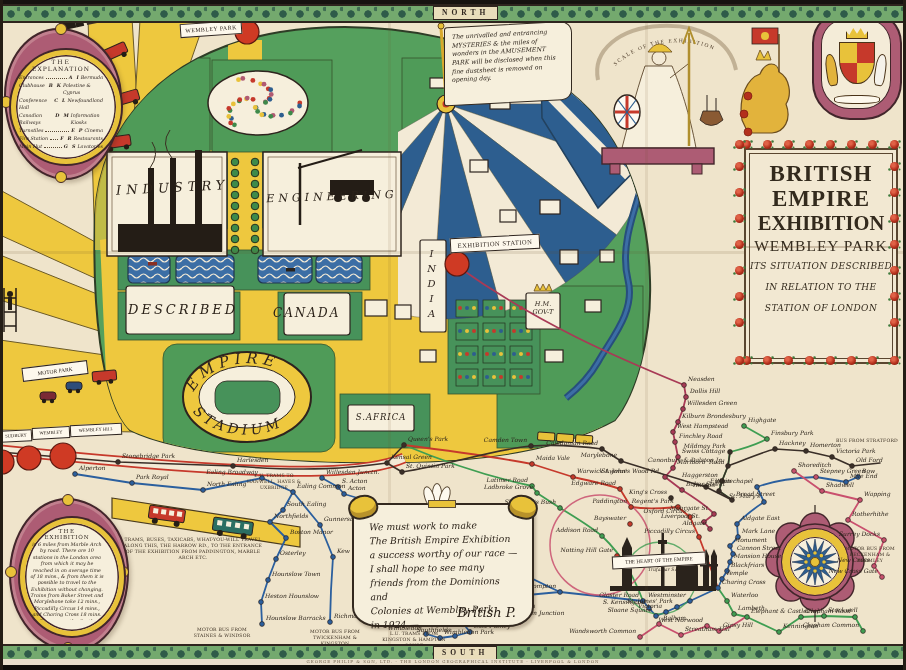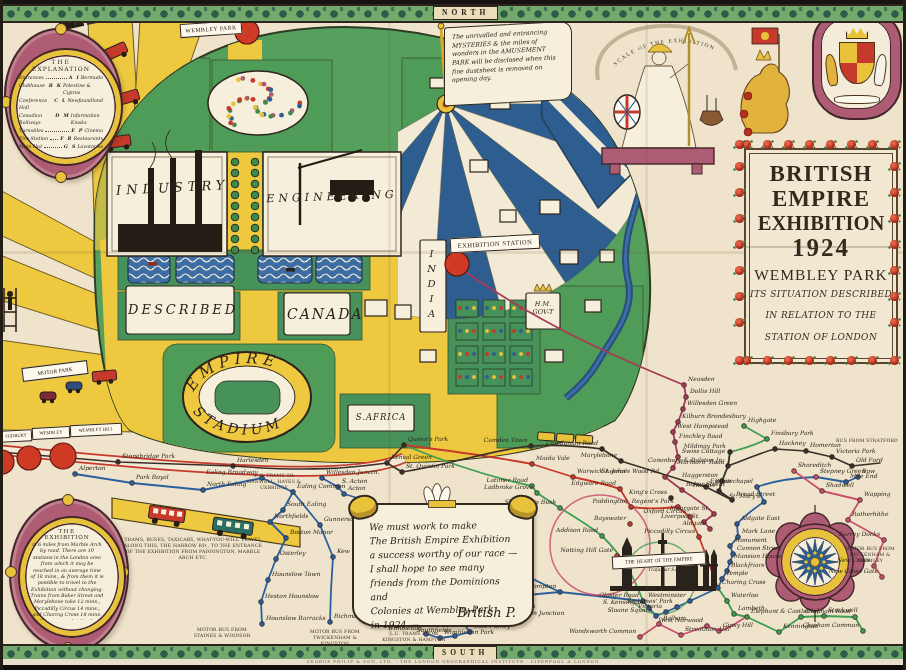--- a/index.html
+++ b/index.html
@@ -793,21 +793,21 @@
       <div class="note" style="left: 192px; top: 627px; width: 60px;">MOTOR BUS FROM STAINES &amp; WINDSOR</div>
       <div class="note" style="left: 303px; top: 629px; width: 64px;">MOTOR BUS FROM TWICKENHAM &amp; KINGSTON</div>
       <div class="note" style="left: 380px; top: 631px; width: 68px;">L.U. TRAMS FROM KINGSTON &amp; HAMPTON COURT</div>
       <div class="note" style="left: 840px; top: 546px; width: 60px;">MOTOR BUS FROM BECKENHAM &amp; BROMLEY</div>
       <div class="note" style="left: 836px; top: 438px; width: 62px;">BUS FROM STRATFORD</div>
     </div>
 
   <div class="maplabel" style="left:116px;top:180px;width:110px;font-size:13px;letter-spacing:5px;transform:rotate(-3deg)">INDUSTRY</div>
   <div class="maplabel" style="left:266px;top:190px;width:132px;font-size:11px;letter-spacing:4px;transform:rotate(-2deg)">ENGINEERING</div>
   <div class="maplabel" style="left:128px;top:302px;width:104px;font-size:13px;letter-spacing:3px">DESCRIBED</div>
-  <div class="maplabel" style="left:287px;top:306px;width:60px;font-size:14px;letter-spacing:2px">CANADA</div>
+  <div class="maplabel" style="left:273px;top:306px;width:60px;font-size:12px;letter-spacing:2px">CANADA</div>
   <div class="maplabel" style="left:350px;top:412px;width:62px;font-size:8.5px;letter-spacing:1px">S.AFRICA</div>
   <div class="abs india">INDIA</div>
   <div class="maplabel" style="left:527px;top:300px;width:32px;font-size:6.5px">H.M.</div>
   <div class="maplabel" style="left:527px;top:308px;width:32px;font-size:6.5px">GOV-T</div>
 
   <div class="ribbon" style="left:180px;top:22px;width:60px;height:12px;font:5.8px 'Liberation Serif',serif;letter-spacing:.5px;line-height:12px;transform:rotate(-4deg)">WEMBLEY PARK</div>
   <div class="ribbon" style="left:450px;top:236px;width:88px;height:13px;font:6.5px 'Liberation Serif',serif;letter-spacing:.5px;line-height:13px;transform:rotate(-3deg)">EXHIBITION STATION</div>
   <div class="ribbon" style="left:22px;top:364px;width:64px;height:12px;font:5.5px 'Liberation Serif',serif;line-height:12px;transform:rotate(-7deg)">MOTOR PARK</div>
   <div class="ribbon" style="left:0px;top:430px;width:30px;height:10px;font:4.6px 'Liberation Serif',serif;line-height:10px;transform:rotate(-3deg)">SUDBURY</div>
   <div class="ribbon" style="left:32px;top:427px;width:36px;height:10px;font:4.6px 'Liberation Serif',serif;line-height:10px;transform:rotate(-3deg)">WEMBLEY</div>
@@ -913,21 +913,20 @@
         <div>Colonies at Wembley Park</div>
         <div>in 1924 —</div>
       </div>
     <div class="king-sig">British P.</div>
   </div>
 
   <div class="abs title-panel">
     <div class="tp-big" style="margin-top:12px">BRITISH</div>
     <div class="tp-big">EMPIRE</div>
     <div class="tp-exh">EXHIBITION</div>
-    <div class="tp-year">1924</div>
     <div class="tp-mid">WEMBLEY PARK</div>
     <div class="tp-small" style="margin-top:4px">ITS SITUATION DESCRIBED</div>
     <div class="tp-small">IN RELATION TO THE</div>
     <div class="tp-small">STATION OF LONDON</div>
     <div class="tp-fold"></div>
   </div>
 
   <div class="abs arms">
     <div class="arms-in">
       <div class="crown"></div>

